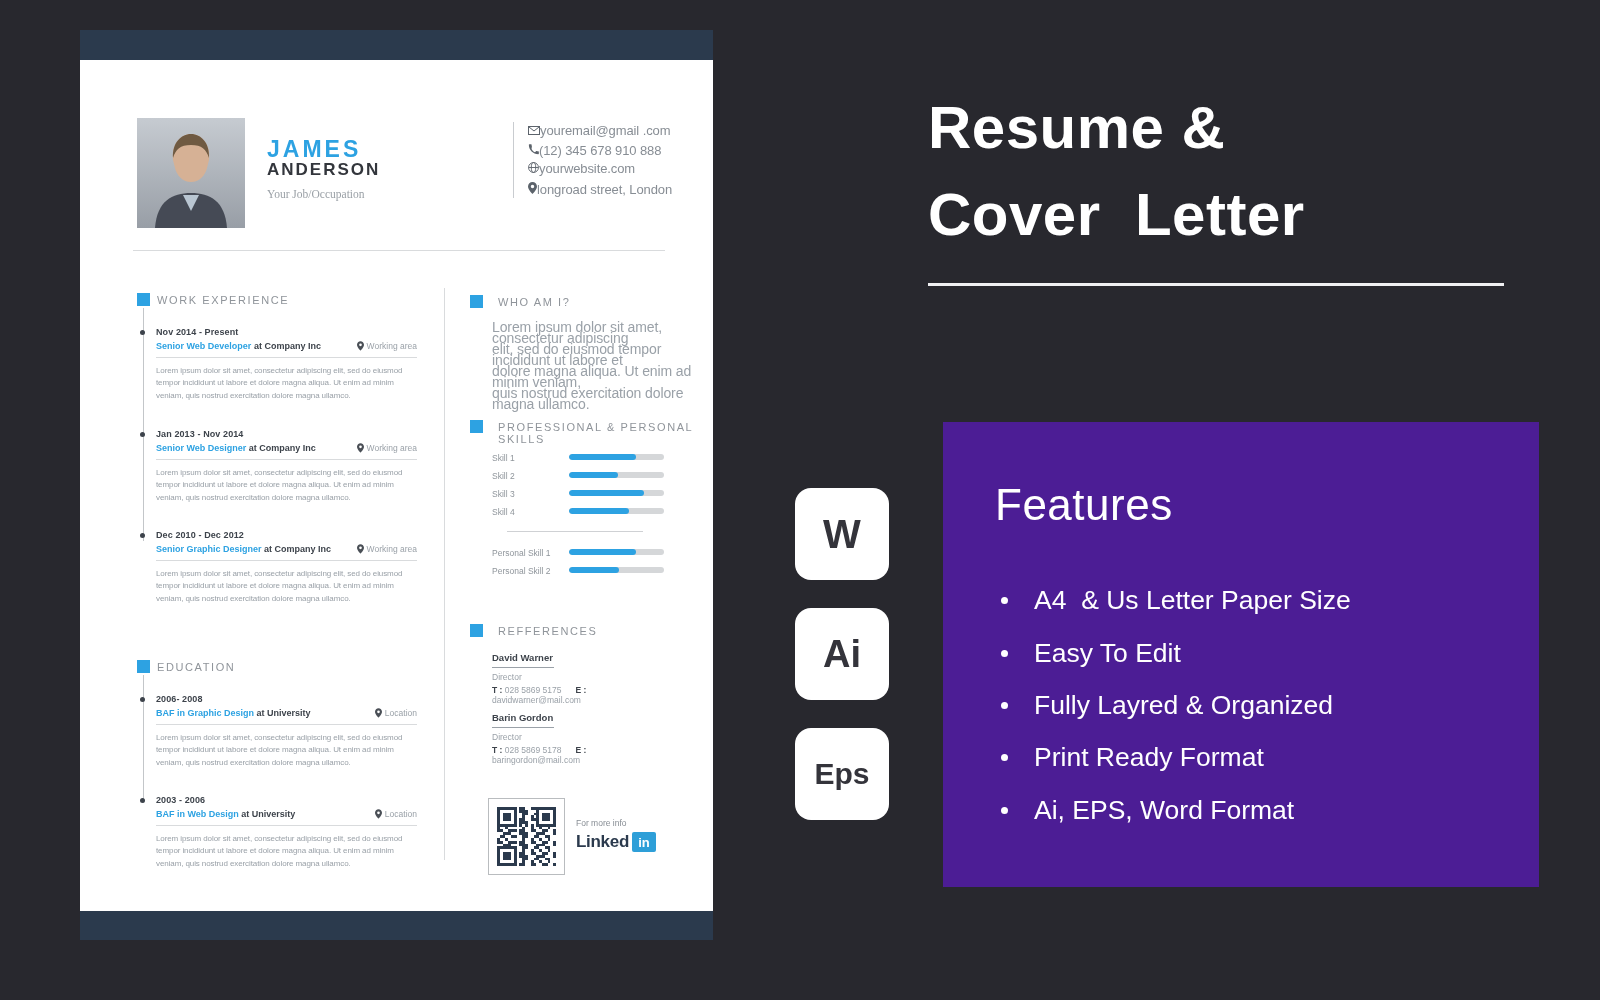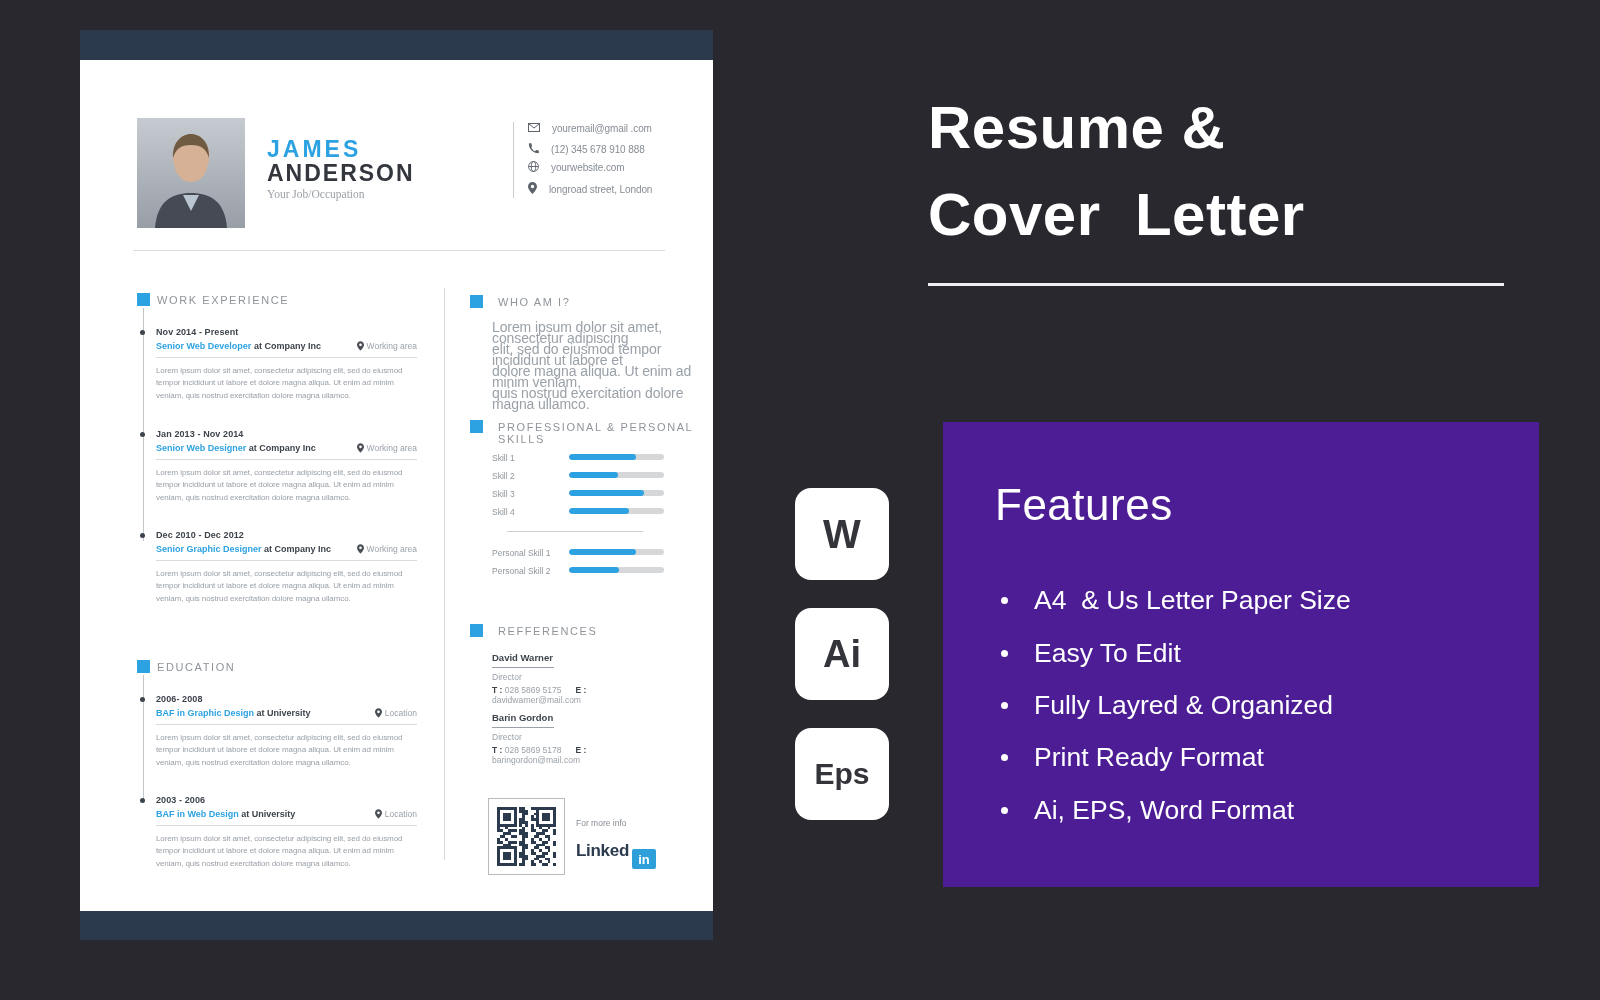--- a/index.html
+++ b/index.html
@@ -6,24 +6,24 @@
   .stage{position:relative;width:1600px;height:1000px;background:#28282e;overflow:hidden;
          font-family:"Liberation Sans","DejaVu Sans",sans-serif;}
   
   .page{position:absolute;left:80px;top:30px;width:633px;height:910px;background:#ffffff;}
   .bar{position:absolute;left:0;right:0;background:#2b3a4d;}
   .bar.top{top:0;height:30px;}
   .bar.bottom{bottom:0;height:29px;}
   .photo{position:absolute;left:57px;top:88px;width:108px;height:110px;overflow:hidden;}
   .photo svg{display:block;width:100%;height:100%;}
   .fname{position:absolute;left:187px;top:106px;font-size:23px;font-weight:bold;letter-spacing:3px;color:#2da2e2;}
-  .lname{position:absolute;left:187px;top:130px;font-size:23px;font-weight:bold;letter-spacing:2px;color:#33363c;}
+  .lname{position:absolute;left:187px;top:130px;font-size:17px;font-weight:bold;letter-spacing:2px;color:#33363c;}
   .occ{position:absolute;left:187px;top:158px;font-size:11.5px;color:#9aa0a6;font-family:Liberation Serif, serif;}
   .cdiv{position:absolute;left:433px;top:92px;width:1px;height:76px;background:#c9ccd0;}
-  .crow{position:absolute;left:448px;display:flex;align-items:center;gap:12px;font-size:10px;color:#878d94;letter-spacing:-0.1px;text-align:center;}
+  .crow{position:absolute;left:448px;display:flex;align-items:center;gap:0;font-size:13px;color:#878d94;letter-spacing:-0.1px;text-align:center;}
   .crow svg{flex:0 0 auto;}
   .hdiv{position:absolute;left:53px;top:220px;width:532px;height:1px;background:#d9dbdd;}
   .sq{position:absolute;width:13px;height:13px;background:#2da2e2;}
   .sec-title{position:absolute;font-size:11px;letter-spacing:1.6px;color:#8f949a;}
   .tl-line{position:absolute;width:1px;background:#c3c6c9;left:63px;}
   .dot{position:absolute;left:60px;width:5px;height:5px;border-radius:50%;background:#3d434b;}
   .entry{position:absolute;left:76px;width:261px;}
   .e-date{font-size:9px;font-weight:bold;color:#3d434b;letter-spacing:0.1px;}
   .e-role{position:relative;margin-top:4px;font-size:9px;font-weight:bold;}
   .e-role .accent{color:#2da2e2;}
@@ -45,21 +45,21 @@
   .ref-role{font-size:8.5px;color:#9aa1a8;margin-top:4px;}
   .ref-te{font-size:8.5px;color:#9aa1a8;margin-top:3px;}
   .ref-te b{color:#3d434b;}
   .ref-te .gap{display:inline-block;width:14px;}
   .qr-box{position:absolute;left:408px;top:768px;width:75px;height:75px;background:#fff;border:1px solid #b9bcbf;
           display:flex;align-items:center;justify-content:center;}
   .more-info{position:absolute;left:496px;top:788px;font-size:8.5px;color:#878d94;}
   .li-row{position:absolute;left:496px;top:802px;display:flex;align-items:center;gap:3px;}
   .li-word{font-size:17px;font-weight:bold;color:#2b3a4d;letter-spacing:-0.3px;}
   .li-in{width:24px;height:20px;background:#2e9fd8;border-radius:2px;color:#fff;font-size:13px;font-weight:bold;
-         display:flex;align-items:center;justify-content:center;margin-top:17px;}
+         display:flex;align-items:center;justify-content:center;}
   
   .promo-title{position:absolute;left:928px;top:84px;color:#ffffff;font-size:60px;font-weight:bold;line-height:87px;letter-spacing:0.5px;}
   .pre{white-space:pre;}
   .promo-divider{position:absolute;left:928px;top:283px;width:576px;height:3px;background:#f0f0f2;}
   .promo-subtitle{position:absolute;left:928px;top:324px;color:#ffffff;font-size:30px;font-weight:bold;font-style:italic;letter-spacing:0.5px;}
   .features-panel{position:absolute;left:943px;top:422px;width:596px;height:465px;background:#4c1d95;}
   .features-title{position:absolute;left:52px;top:58px;font-size:44px;color:#ffffff;letter-spacing:0.5px;}
   .feat{position:absolute;left:58px;display:flex;align-items:center;gap:26px;color:#ffffff;}
   .feat .fdot{width:7px;height:7px;border-radius:50%;background:#ffffff;flex:0 0 auto;}
   .feat-text{font-size:26.5px;white-space:pre-wrap;}

